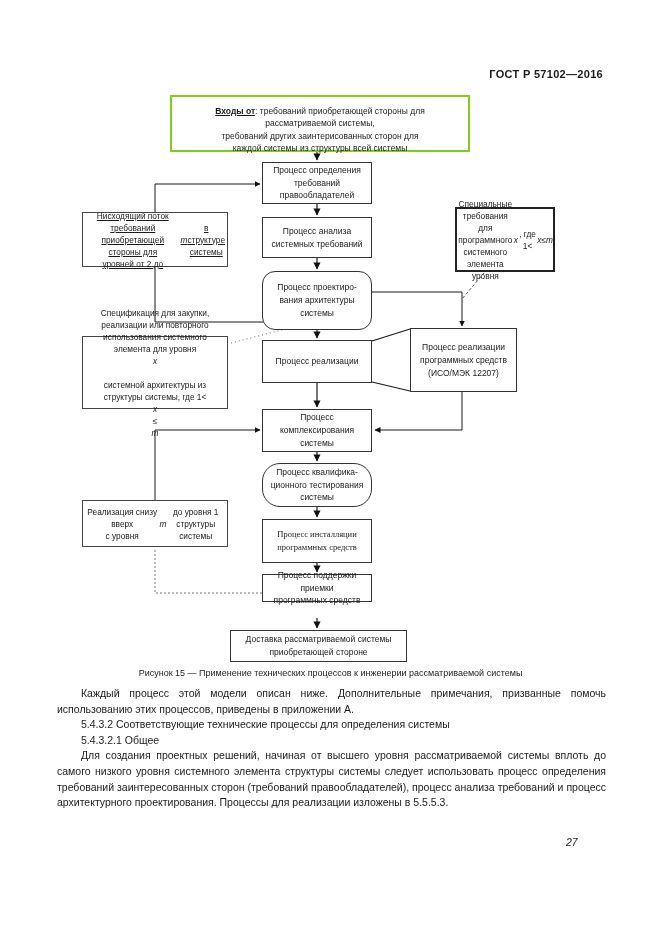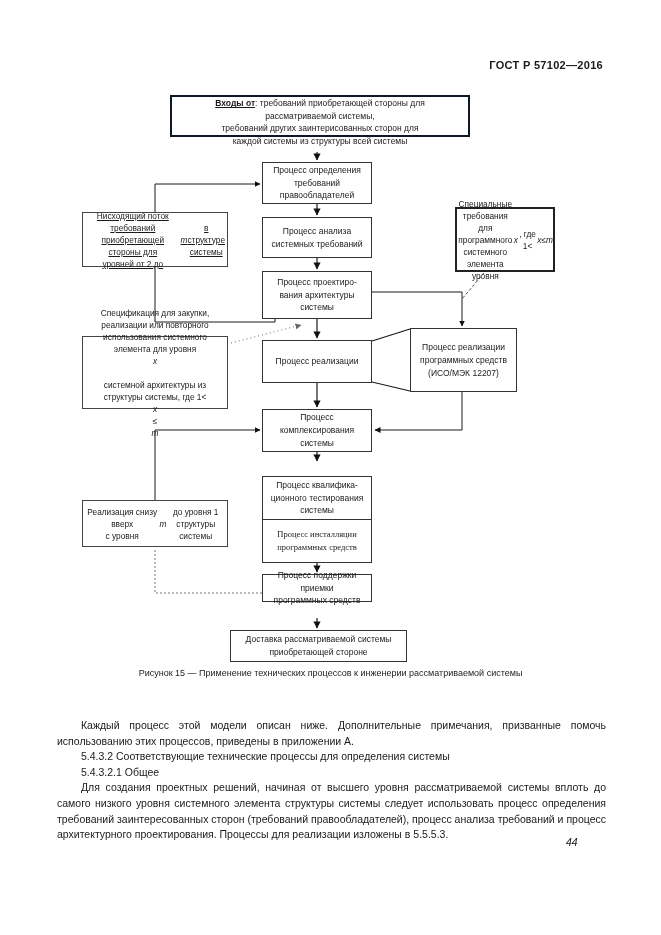--- a/index.html
+++ b/index.html
@@ -2,54 +2,54 @@
 <html lang="ru"><head>
 <meta charset="utf-8">
 <style>
   html,body{margin:0;padding:0;background:#e8e8e8;}
   .page{
     position:relative;width:661px;height:935px;background:#ffffff;
     font-family:"Liberation Sans",sans-serif;color:#1a1a1a;overflow:hidden;
     margin:0 auto;box-shadow:0 0 4px rgba(0,0,0,.3);
   }
   .doc-header{
-    position:absolute;top:59px;right:58px;font-size:11px;font-weight:bold;
+    position:absolute;top:68px;right:58px;font-size:11px;font-weight:bold;
     letter-spacing:.3px;
     text-align:center;
   }
   svg.connectors{position:absolute;left:0;top:0;pointer-events:none;}
   .fbox{
     position:absolute;display:flex;align-items:center;justify-content:center;
     text-align:center;background:#fff;white-space:pre-line;line-height:12.5px;
     font-size:8.5px;box-sizing:border-box;
   }
-  .b-entry{left:170px;top:95px;width:300px;height:42px;border:2px solid #0f172a;padding:2px 20px;}
+  .b-entry{left:170px;top:95px;width:300px;height:57px;border:2px solid #84cc16;padding:2px 20px;}
   .b-entry .lead{font-weight:bold;text-decoration:underline;}
   .b-proc{border:1.5px solid #333;left:262px;width:110px;line-height:12.8px;}
   .b-p1{top:162px;height:42px;}
   .b-p2{top:217px;height:41px;}
-  .b-p3{top:271px;height:48px;}
+  .b-p3{top:271px;height:59px;border-radius:13px;}
   .b-p4{top:340px;height:43px;}
   .b-p5{top:409px;height:43px;}
-  .b-p6{top:476px;height:44px;}
+  .b-p6{top:463px;height:44px;border-radius:18px;}
   .b-p7{top:519px;height:44px;font-family:Liberation Serif, serif;}
   .b-p8{top:574px;height:28px;}
   .b-soft{left:410px;top:328px;width:107px;height:64px;border:1.5px solid #333;line-height:13px;}
   .b-deliv{left:230px;top:630px;width:177px;height:32px;border:1.5px solid #333;line-height:13px;}
   .b-note{border:1px solid #444;left:82px;width:146px;font-size:8.3px;line-height:12px;padding:1px 2px;}
   .b-downflow{top:212px;height:55px;text-decoration:underline;}
   .b-spec{top:336px;height:73px;flex-direction:column;}
   .b-bottomup{top:500px;height:47px;}
   .b-special{left:455px;top:207px;width:100px;height:65px;border:2px solid #222;
     font-size:8.3px;line-height:12px;background:#fff;}
   .fig-caption{
     position:absolute;left:0;top:668px;width:661px;text-align:center;font-size:9px;color:#222;
   }
   .body-text{
-    position:absolute;left:57px;top:718px;width:549px;font-size:10.5px;line-height:15.6px;
+    position:absolute;left:57px;top:686px;width:549px;font-size:10.5px;line-height:15.6px;
     text-align:justify;
   }
   .body-text p{margin:0;text-indent:24px;}
   .page-number{position:absolute;left:566px;top:836px;font-size:10.5px;font-style:italic;}
   i{font-style:italic;}
 </style>
 </head>
 <body>
 
 <div class="page">
@@ -151,15 +151,15 @@
 
   <div class="fig-caption">Рисунок 15 — Применение технических процессов к инженерии рассматриваемой системы</div>
 
   <div class="body-text">
     <p>Каждый процесс этой модели описан ниже. Дополнительные примечания, призванные помочь использованию этих процессов, приведены в приложении А.</p>
     <p>5.4.3.2 Соответствующие технические процессы для определения системы</p>
     <p>5.4.3.2.1 Общее</p>
     <p>Для создания проектных решений, начиная от высшего уровня рассматриваемой системы вплоть до самого низкого уровня системного элемента структуры системы следует использовать процесс определения требований заинтересованных сторон (требований правообладателей), процесс анализа требований и процесс архитектурного проектирования. Процессы для реализации изложены в 5.5.5.3.</p>
   </div>
 
-  <div class="page-number">44</div>
+  <div class="page-number">27</div>
 
 </div>
 
 </body></html>

